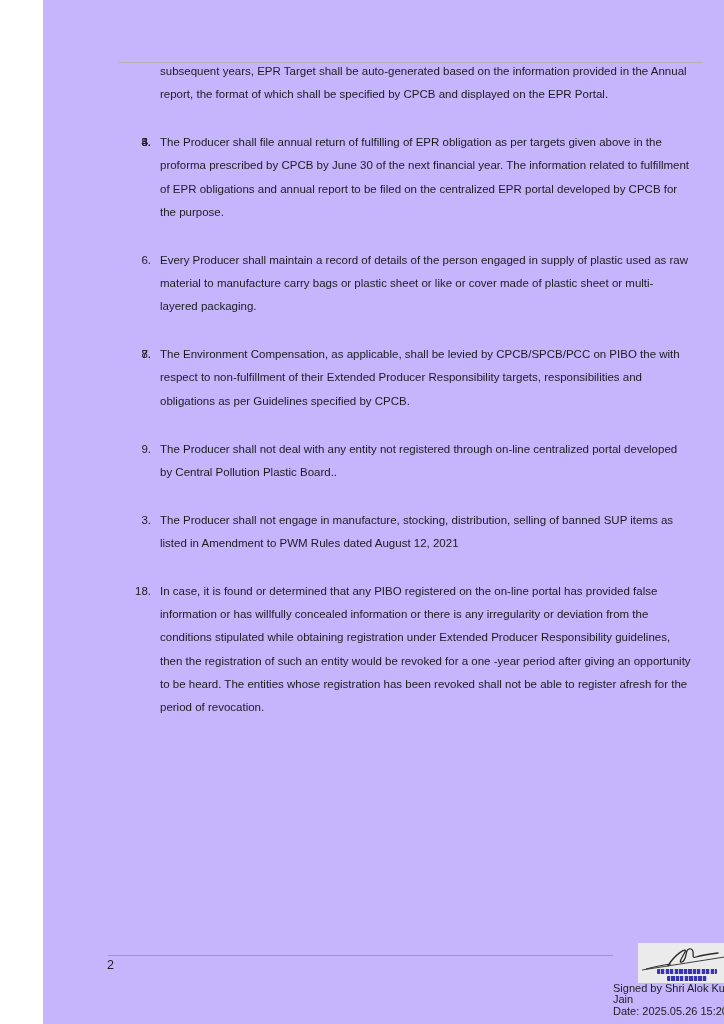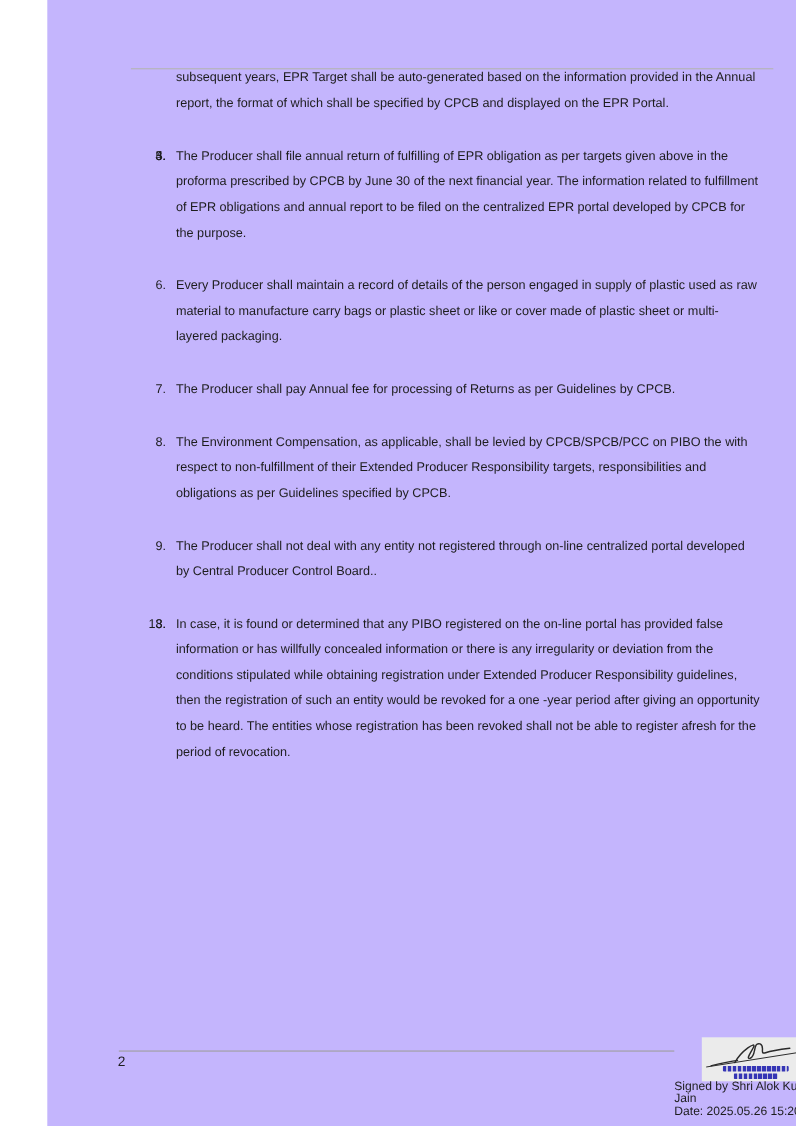--- a/index.html
+++ b/index.html
@@ -103,35 +103,35 @@
       <span class="txt">The Producer shall file annual return of fulfilling of EPR obligation as per targets given above in the proforma prescribed by CPCB by June 30 of the next financial year. The information related to fulfillment of EPR obligations and annual report to be filed on the centralized EPR portal developed by CPCB for the purpose.</span>
     </div>
 
     <div class="item">
       <span class="num">6.</span>
       <span class="txt">Every Producer shall maintain a record of details of the person engaged in supply of plastic used as raw material to manufacture carry bags or plastic sheet or like or cover made of plastic sheet or multi-layered packaging.</span>
     </div>
 
     <div class="item">
       <span class="num">7.</span>
-      <span class="txt">The Producer shall pay Annual fee for processing of Returns as per Guidelines by CPCB.</span>
     </div>
 
     <div class="item">
       <span class="num">8.</span>
       <span class="txt">The Environment Compensation, as applicable, shall be levied by CPCB/SPCB/PCC on PIBO the with respect to non-fulfillment of their Extended Producer Responsibility targets, responsibilities and obligations as per Guidelines specified by CPCB.</span>
     </div>
 
     <div class="item">
       <span class="num">9.</span>
-      <span class="txt">The Producer shall not deal with any entity not registered through on-line centralized portal developed by Central Producer Control Board..</span>
+      <span class="txt">The Producer shall not deal with any entity not registered through on-line centralized portal developed by Central Pollution Plastic Board..</span>
     </div>
 
     <div class="item">
       <span class="num">3.</span>
+      <span class="txt">The Producer shall not engage in manufacture, stocking, distribution, selling of banned SUP items as listed in Amendment to PWM Rules dated August 12, 2021</span>
     </div>
 
     <div class="item">
       <span class="num">18.</span>
       <span class="txt">In case, it is found or determined that any PIBO registered on the on-line portal has provided false information or has willfully concealed information or there is any irregularity or deviation from the conditions stipulated while obtaining registration under Extended Producer Responsibility guidelines, then the registration of such an entity would be revoked for a one -year period after giving an opportunity to be heard. The entities whose registration has been revoked shall not be able to register afresh for the period of revocation.</span>
     </div>
   </div>
   </div>
 
   <div class="footer-rule"></div>

